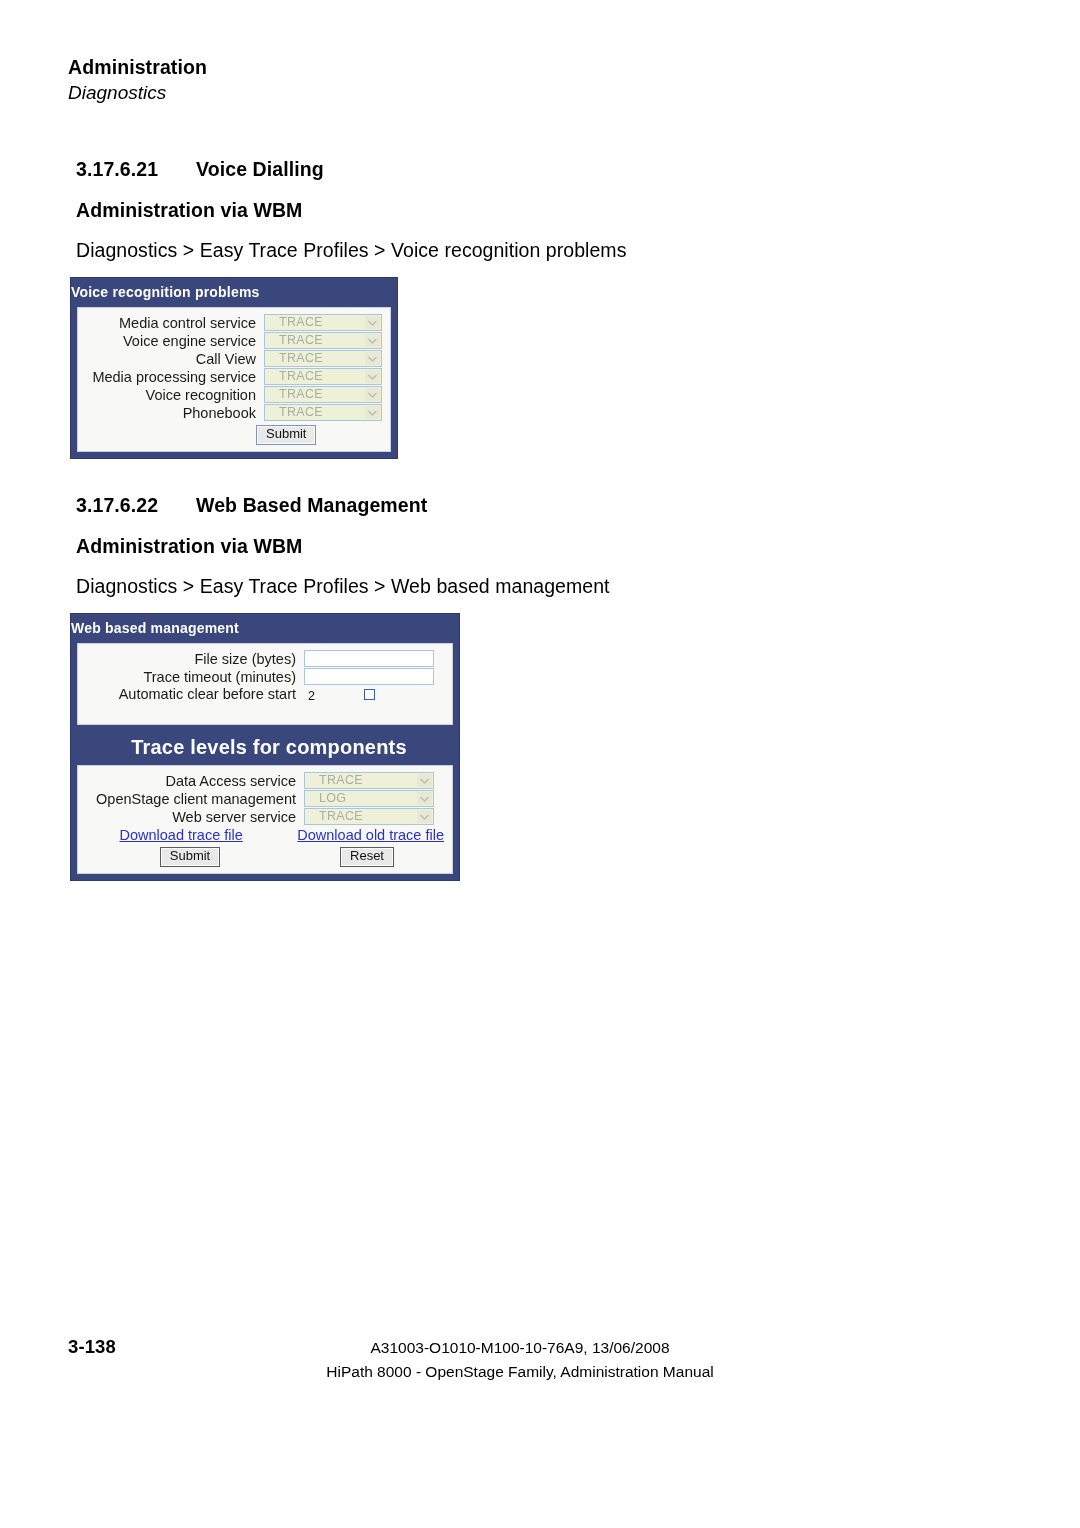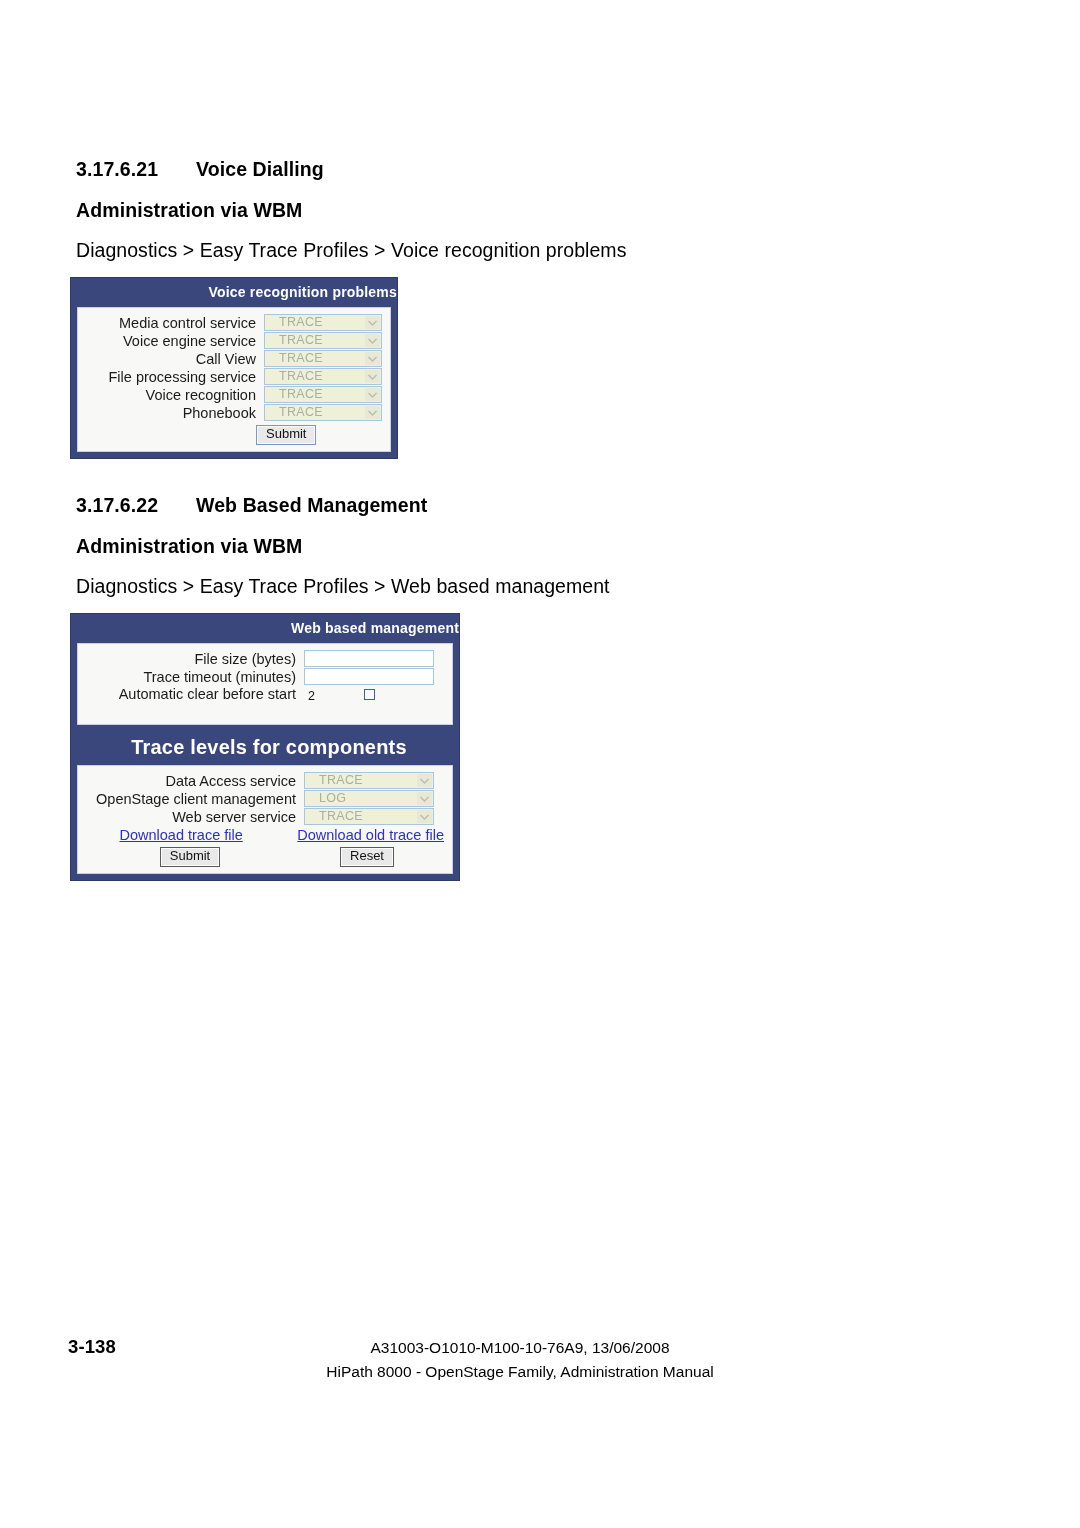--- a/index.html
+++ b/index.html
@@ -80,21 +80,21 @@
     background: #39477d;
     border: 1px solid #2e3a66;
     padding: 0;
     box-sizing: border-box;
     font-size: 13px;
   }
   .wbm-title {
     color: #ffffff;
     font-weight: bold;
     font-size: 14px;
-    text-align: right;
+    text-align: left;
     padding: 6px 0 7px 0;
     letter-spacing: 0.2px;
   }
   .wbm-band {
     color: #ffffff;
     font-weight: bold;
     font-size: 20px;
     text-align: center;
     padding: 5px 0 6px 8px;
     letter-spacing: 0.2px;
@@ -244,20 +244,24 @@
     font-size: 15.5px;
     line-height: 1.55;
   }
   .foot-lines div { margin: 0; }
 </style>
 </head>
 <body>
 
 <div class="page">
 
+  <div class="running-head">
+    <div class="rh-title">Administration</div>
+    <div class="rh-sub">Diagnostics</div>
+  </div>
 
   <div class="section" style="top:158px;">
     <div class="sec-head">
       <span class="sec-num">3.17.6.21</span>
       <span class="sec-title">Voice Dialling</span>
     </div>
     <div class="sub-head">Administration via WBM</div>
     <div class="breadcrumb">Diagnostics &gt; Easy Trace Profiles &gt; Voice recognition problems</div>
   </div>
 
@@ -303,21 +307,21 @@
             <span class="sel-arrow">
               <svg width="9" height="6" viewBox="0 0 9 6">
                   <path d="M0.5 1 L4.5 5 L8.5 1" fill="none" stroke="#b8bdb0" stroke-width="1.4"></path>
                 </svg>
             </span>
           </div>
         </div>
       </div>
 
       <div class="frow">
-        <div class="flabel" style="width:172px;">File processing service</div>
+        <div class="flabel" style="width:172px;">Media processing service</div>
         <div class="fctl">
           <div class="sel">
             <span class="sel-val">TRACE</span>
             <span class="sel-arrow">
               <svg width="9" height="6" viewBox="0 0 9 6">
                   <path d="M0.5 1 L4.5 5 L8.5 1" fill="none" stroke="#b8bdb0" stroke-width="1.4"></path>
                 </svg>
             </span>
           </div>
         </div>

